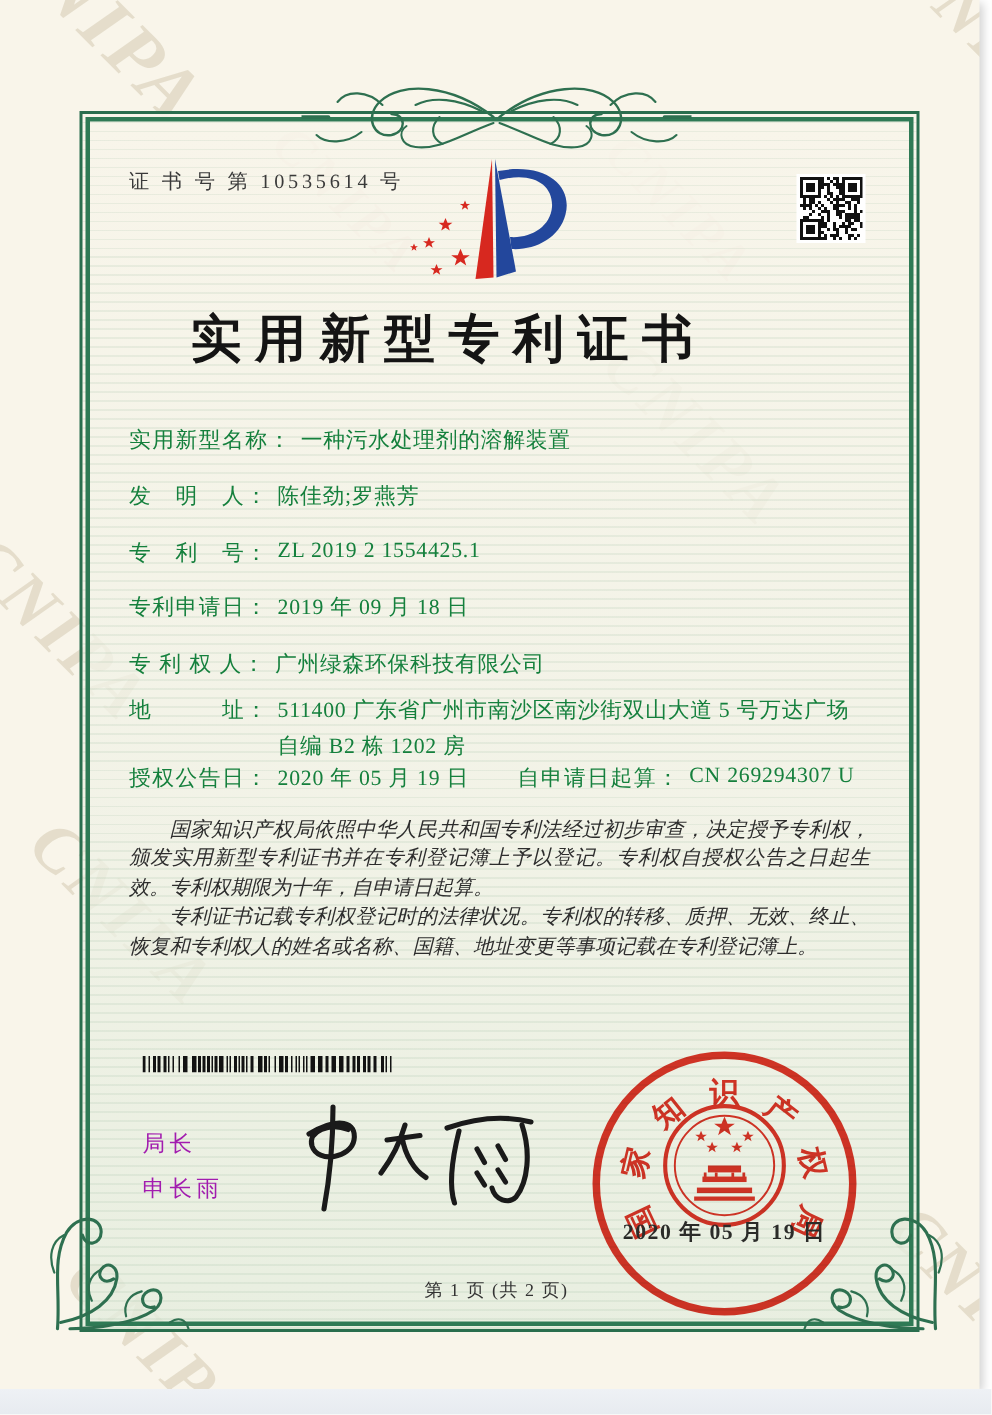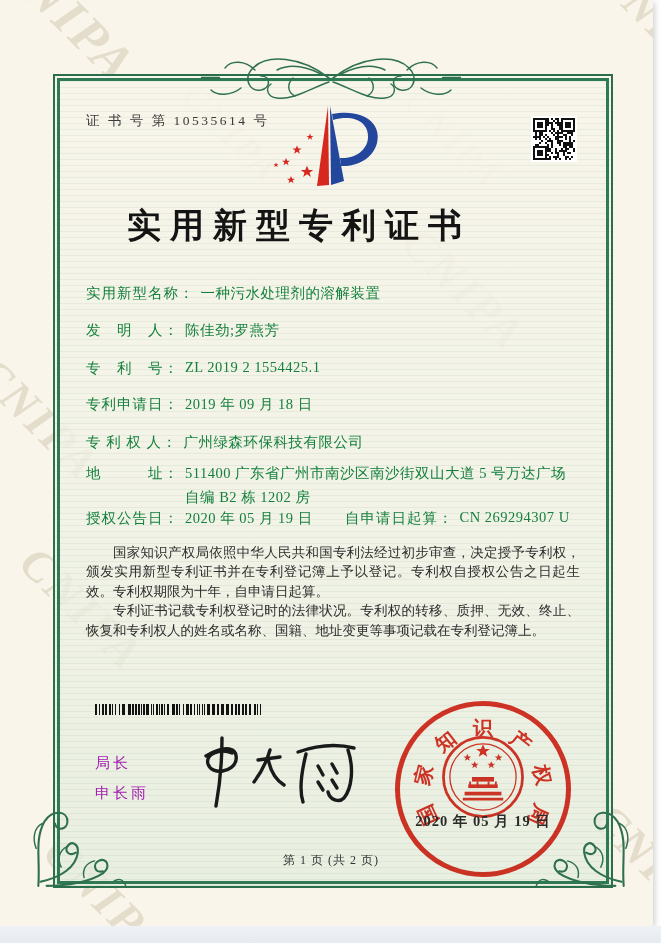--- a/index.html
+++ b/index.html
@@ -24,21 +24,21 @@
   .cert-no{position:absolute;left:86px;top:112px;font-size:13.5px;letter-spacing:2.5px;color:#3a3a3a;}
   .logo{position:absolute;left:268px;top:98px;width:130px;height:96px;}
   .qr{position:absolute;left:531px;top:116px;width:46px;height:46px;background:#ffffff;padding:2px;box-sizing:border-box;}
   .title{position:absolute;left:53px;top:203px;width:492px;text-align:center;font-size:34px;font-weight:700;letter-spacing:9px;color:#141414;}
   
   .frow{position:absolute;left:86px;width:494px;font-size:14.5px;color:#15803d;display:flex;}
   .frow .lab{white-space:nowrap;letter-spacing:1px;}
   .frow .val{margin-left:6px;letter-spacing:.5px;}
   .grant-group2{position:absolute;left:259px;top:0;display:flex;}
   
-  .paras{position:absolute;left:86px;top:543px;width:494px;font-size:13.5px;line-height:19.4px;color:#2d2d2d;text-align:justify;}
+  .paras{position:absolute;left:86px;top:543px;width:494px;font-size:13.5px;line-height:19.4px;color:#2d2d2d;font-style:italic;text-align:justify;}
   .paras p{margin:0;text-indent:2em;}
   
   .barcode{position:absolute;left:95px;top:704px;width:170px;height:11px;}
   .signer{position:absolute;left:95px;top:748px;font-family:"Liberation Sans",sans-serif;font-size:15px;color:#a21caf;letter-spacing:3px;line-height:30px;}
   .signature{position:absolute;left:192px;top:728px;width:172px;height:92px;z-index:6;}
   .page-no{position:absolute;left:53px;top:852px;width:556px;text-align:center;font-size:12px;letter-spacing:1px;color:#333;}
   .foot-note{position:absolute;left:244px;top:890px;background:#ffffff;padding:2px 12px;font-size:12.5px;letter-spacing:2px;color:#333;box-shadow:0 0 3px rgba(0,0,0,.05);}
   
   .seal{position:absolute;left:395px;top:701px;width:176px;height:176px;border:5px solid #dd2516;border-radius:50%;box-sizing:border-box;opacity:.92;mix-blend-mode:multiply;z-index:5;}
   .seal-ring{position:absolute;left:0;top:0;width:100%;height:100%;}

